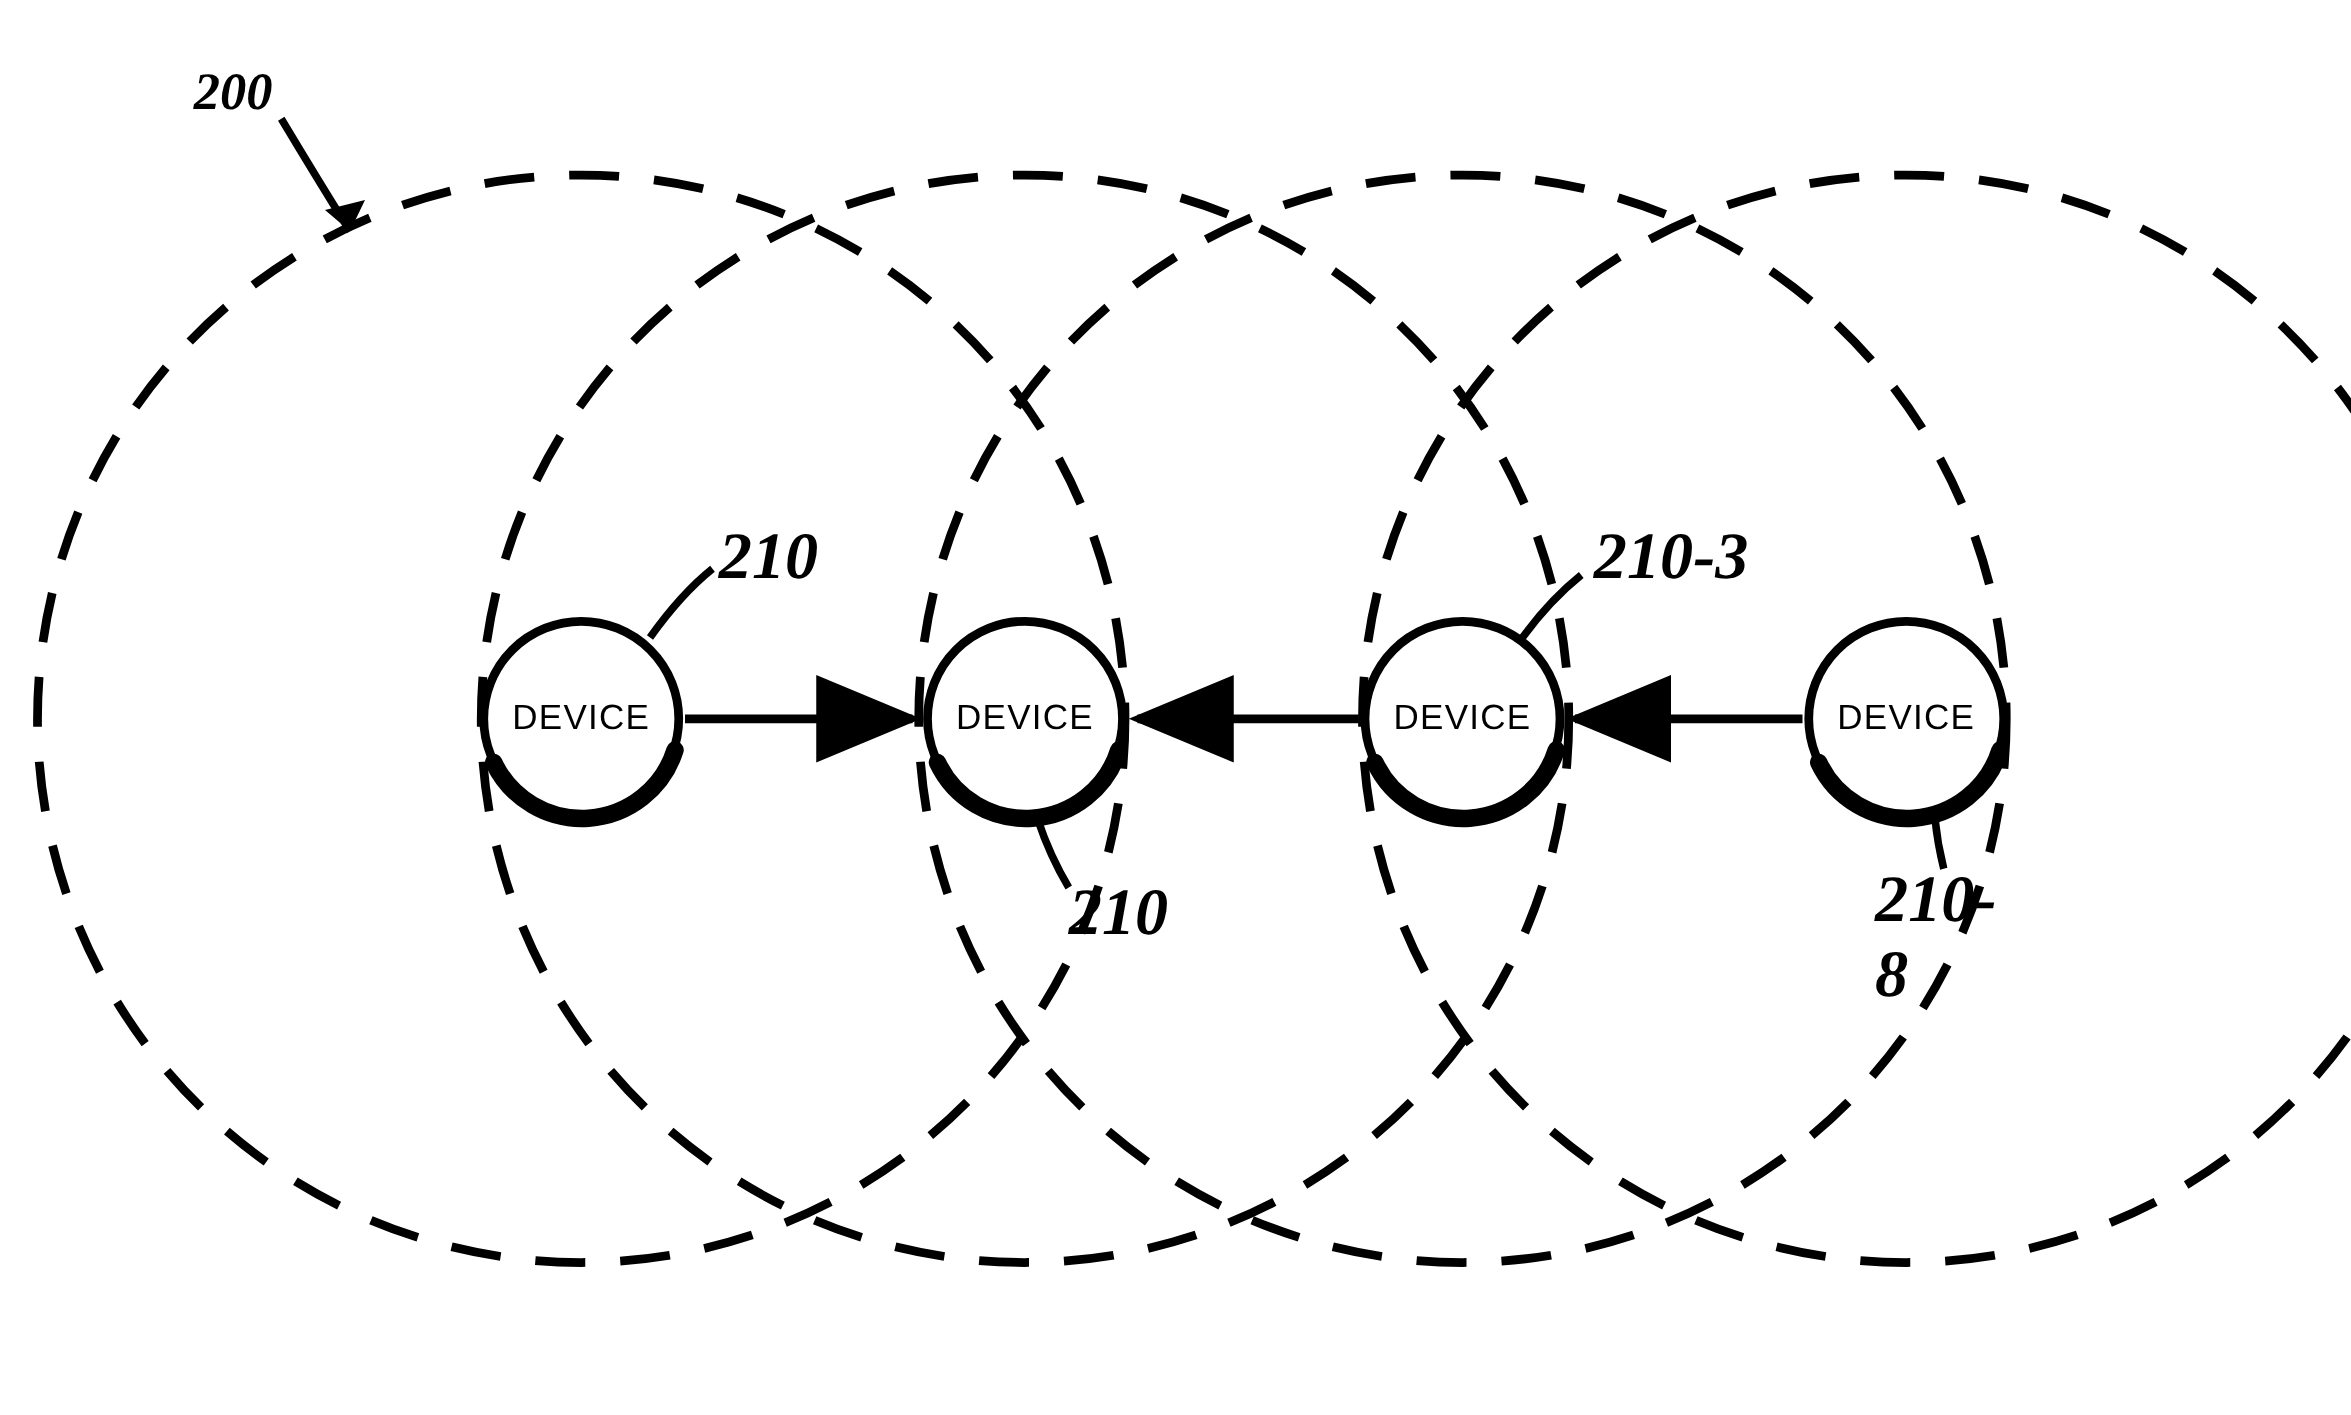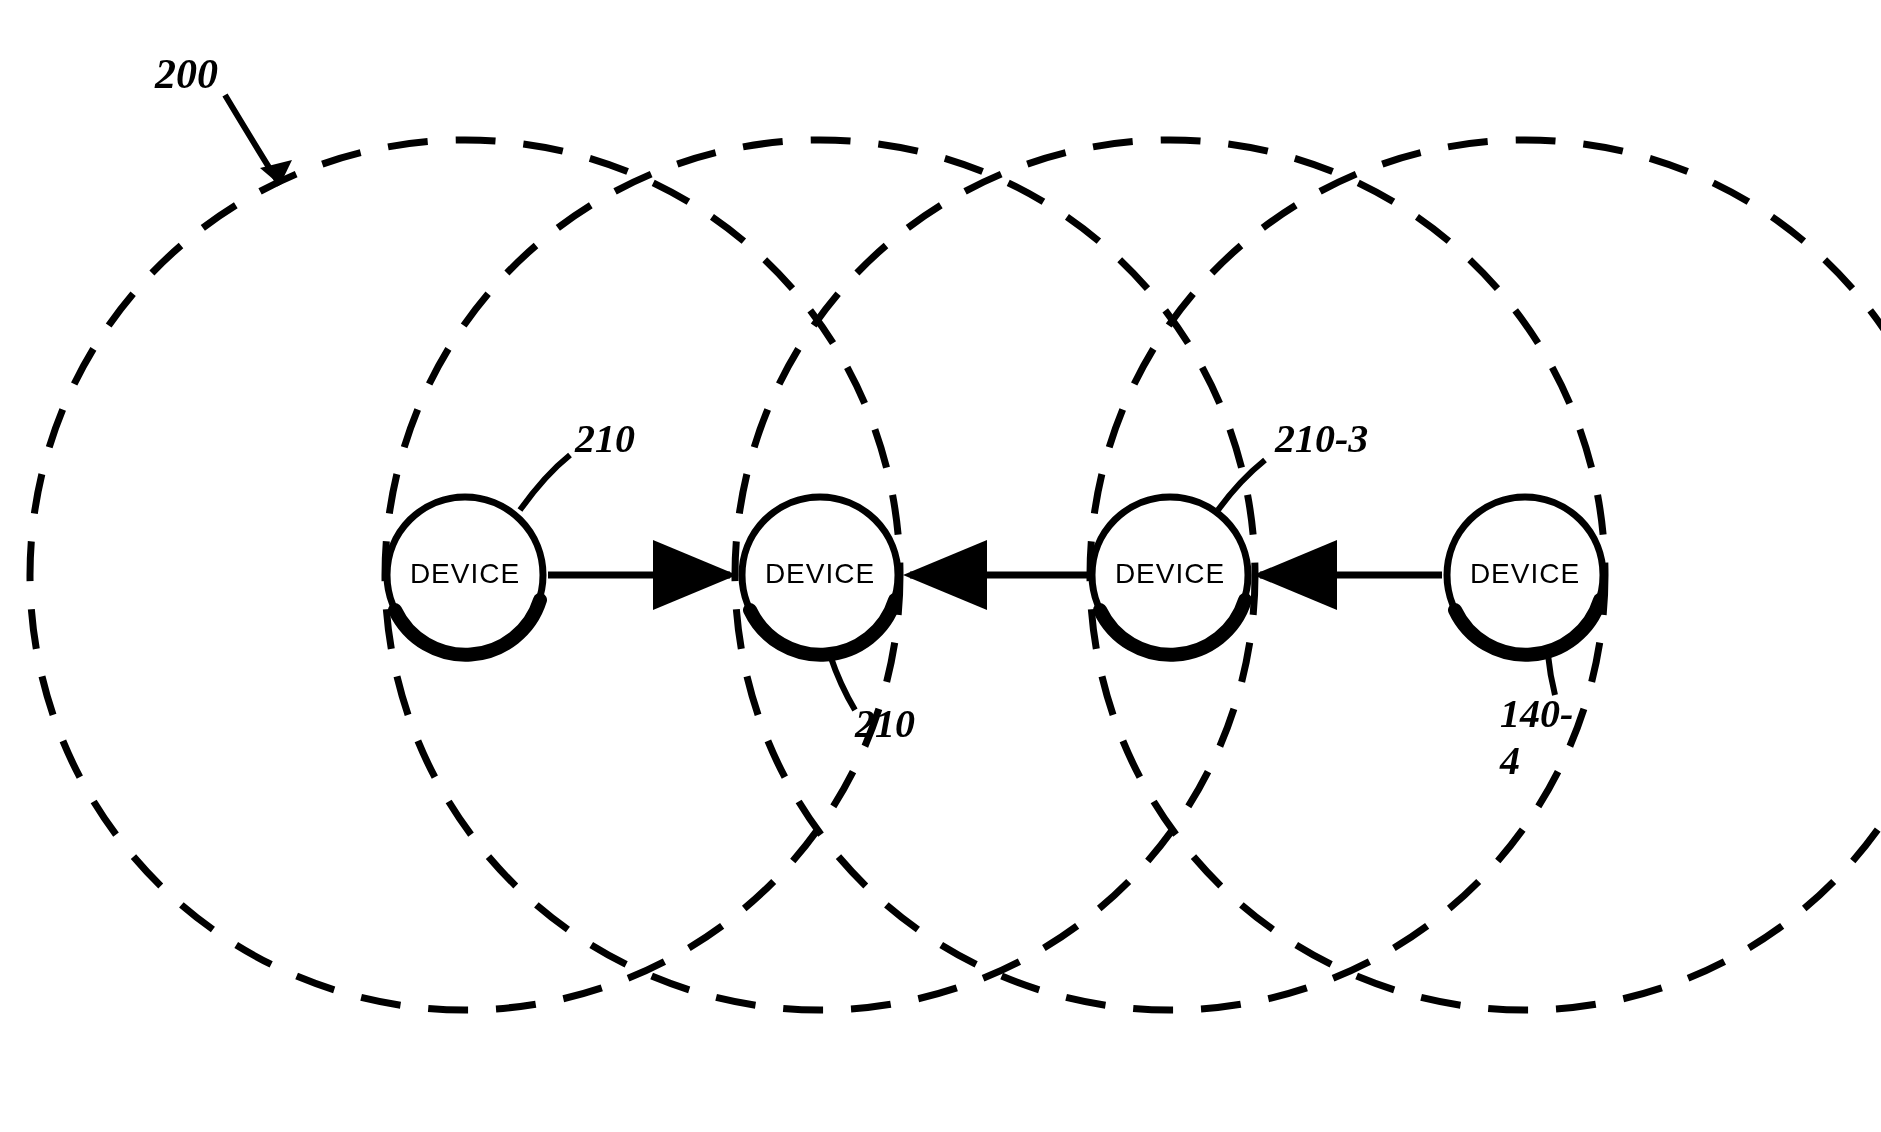--- a/index.html
+++ b/index.html
@@ -33,21 +33,21 @@
     font-weight: 400;
     font-size: 28px;
     font-family: Arial, Helvetica, sans-serif;
     text-align: center;
     letter-spacing: 1px;
   }
   .ref-label {
     position: absolute;
     font-style: italic;
     font-weight: bold;
-    font-size: 40px;
+    font-size: 53px;
     font-family: "Times New Roman", serif;
   }
 </style>
 </head>
 <body>
 
 <div class="canvas">
 
   <svg width="1881" height="1132" viewBox="0 0 1881 1132">
 
@@ -103,15 +103,15 @@
   <div class="figure-label" style="left:155px; top:50px;">200</div>
 
   <div class="device-label" style="left:404px; top:558px; width:122px;">DEVICE</div>
   <div class="device-label" style="left:759px; top:558px; width:122px;">DEVICE</div>
   <div class="device-label" style="left:1109px; top:558px; width:122px;">DEVICE</div>
   <div class="device-label" style="left:1464px; top:558px; width:122px;">DEVICE</div>
 
   <div class="ref-label" style="left:575px; top:415px;">210</div>
   <div class="ref-label" style="left:855px; top:700px;">210</div>
   <div class="ref-label" style="left:1275px; top:415px;">210-3</div>
-  <div class="ref-label" style="left:1500px; top:690px;">140-4</div>
+  <div class="ref-label" style="left:1500px; top:690px;">210-8</div>
 
 </div>
 
 </body></html>

